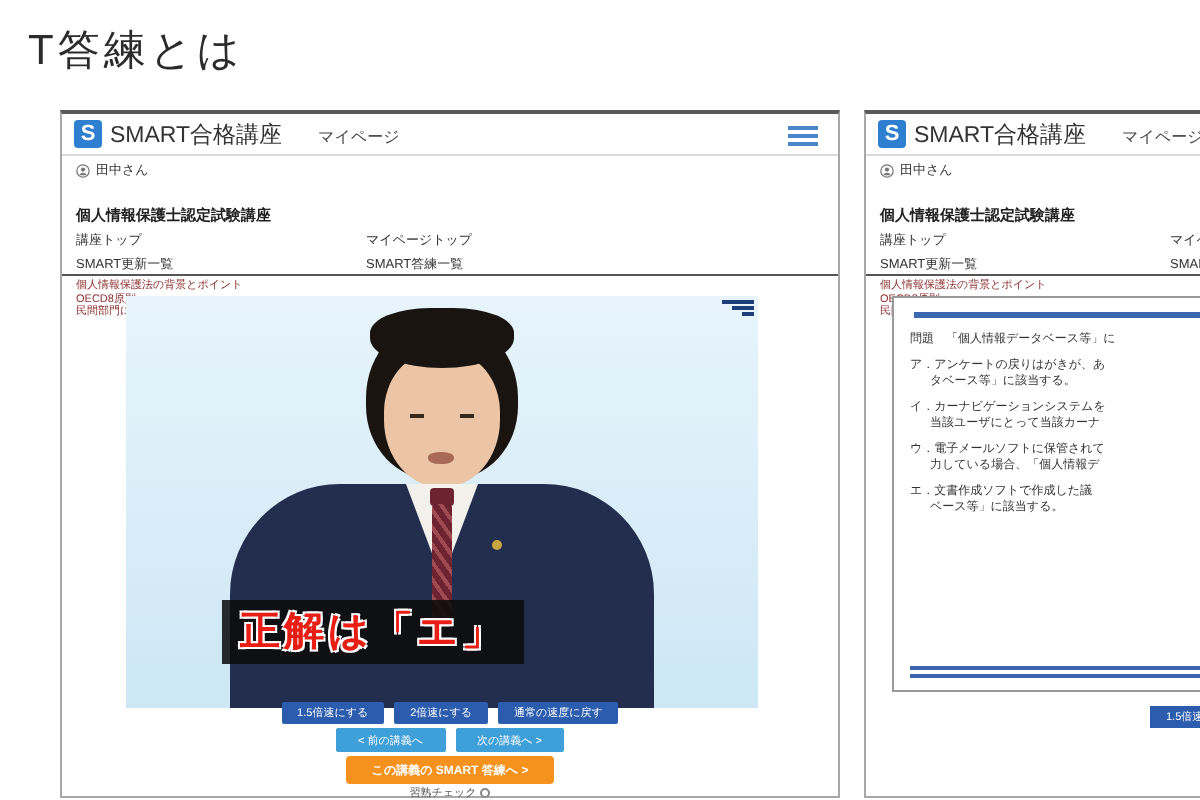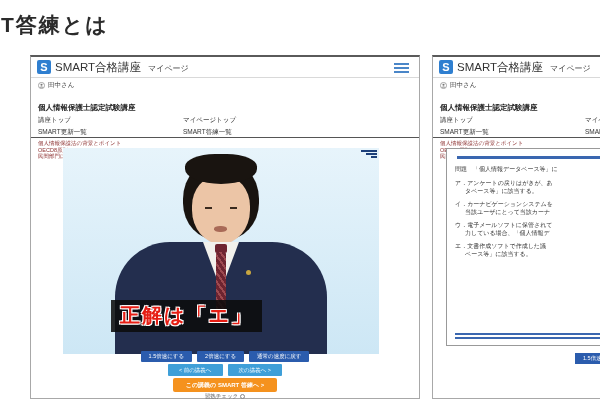--- a/index.html
+++ b/index.html
@@ -1,33 +1,33 @@
 <!DOCTYPE html>
 <html><head>
 <meta charset="utf-8">
 <style>
   * { margin:0; padding:0; box-sizing:border-box; }
   html,body { width:600px; height:400px; overflow:hidden; background:#fff;
     font-family:"Liberation Sans","DejaVu Sans",sans-serif; }
 
-  .page-title { position:absolute; left:1px; top:11px; font-size:21px;
-    color:#2b2b2b; font-weight:700; letter-spacing:2px; }
+  .page-title { position:absolute; left:14px; top:11px; font-size:21px;
+    color:#2b2b2b; font-weight:400; letter-spacing:2px; }
 
   .panel { position:absolute; top:55px; height:344px; background:#fff;
     border:1px solid #a8a8a8; border-top:2px solid #5a5a5a; }
   .panel-left { left:30px; width:390px; }
   .panel-right { left:432px; width:200px; }
 
   .panel-header { position:relative; height:21px; border-bottom:1px solid #d9d9d9;
     display:flex; align-items:center; padding:0 6px; }
   .logo { width:14px; height:14px; background:#2f7fd0; border-radius:2px;
     color:#fff; font-weight:bold; font-size:11px; line-height:14px;
     text-align:center; margin-right:4px; flex:none; }
   .brand { font-size:11.5px; font-weight:normal; color:#333; white-space:nowrap; }
-  .page-label { font-size:8px; color:#444; margin-left:7px; margin-top:2px; white-space:nowrap; }
+  .page-label { font-size:8px; color:#444; margin-left:18px; margin-top:2px; white-space:nowrap; }
   .hamburger { position:absolute; right:10px; top:6px; width:15px; cursor:pointer; }
   .hamburger span { display:block; height:2px; background:#4a86c8; margin-bottom:2px; }
 
   .panel-body { position:relative; padding:3px 0 0 7px; }
   .user-row { display:flex; align-items:center; font-size:6.5px; color:#333; height:9px; }
   .user-icon { width:7px; height:7px; margin-right:3px; flex:none; }
   .course { font-size:7.5px; font-weight:bold; color:#222; margin-top:13px; }
   .nav-cols { position:relative; height:21px; margin-top:3px; font-size:6.5px; color:#333; }
   .nav-col { position:absolute; top:0; }
   .nav-col-2 { left:145px; }

